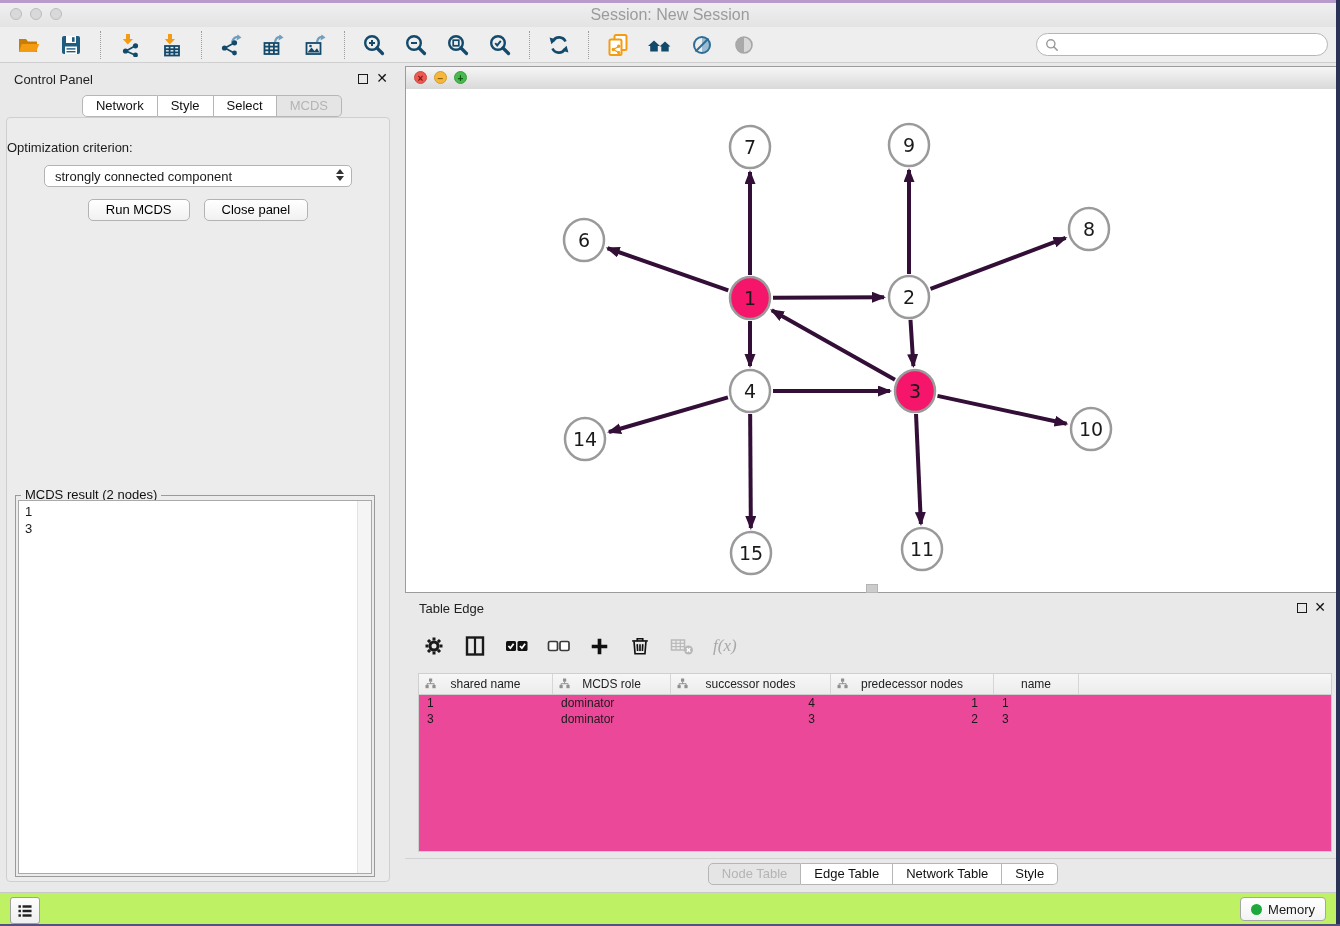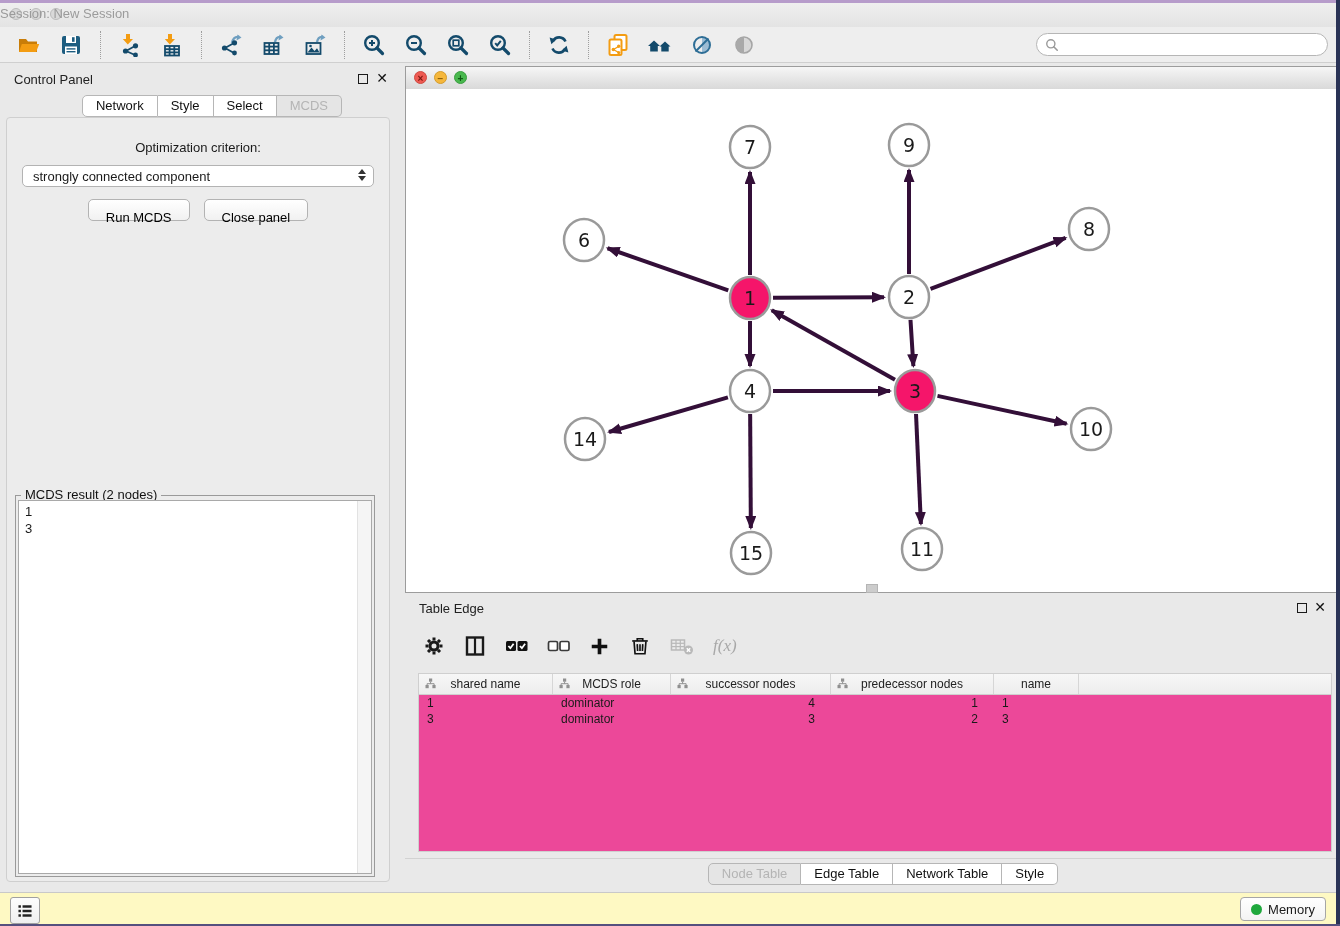--- a/index.html
+++ b/index.html
@@ -5,21 +5,21 @@
   html,body{margin:0;padding:0;}
   body{width:1340px;height:926px;overflow:hidden;background:#e9e9e9;
        font-family:"Liberation Sans","DejaVu Sans",sans-serif;color:#1a1a1a;position:relative;}
   .edge-top{position:absolute;left:0;top:0;width:100%;height:3px;background:#b79ccb;z-index:50;}
   .edge-right{position:absolute;right:0;top:0;width:4px;height:100%;background:#2a3356;z-index:50;}
   .edge-bottom{position:absolute;left:0;bottom:0;width:100%;height:2px;background:#55507e;z-index:50;}
 
   
   .titlebar{position:absolute;left:0;top:0;width:100%;height:27px;background:linear-gradient(#f1f1f1,#e3e3e3);
             border-bottom:1px solid #cdcdcd;}
-  .titlebar .title{position:absolute;left:0;right:0;top:6px;text-align:left;font-size:13px;color:#9b9b9b;}
+  .titlebar .title{position:absolute;left:0;right:0;top:6px;text-align:center;font-size:16px;color:#9b9b9b;}
   .lights{position:absolute;left:10px;top:8px;display:flex;gap:8px;}
   .light{width:12px;height:12px;border-radius:50%;background:#d9d9d9;border:1px solid #bcbcbc;box-sizing:border-box;}
 
   
   .toolbar{position:absolute;left:0;top:27px;width:100%;height:36px;background:#eeeeee;
            border-bottom:1px solid #cfcfcf;display:flex;align-items:center;padding-left:8px;box-sizing:border-box;}
   .tbtn{width:30px;height:30px;display:flex;align-items:center;justify-content:center;margin:0 6px;cursor:default;}
   .tsep{border-left:1px dotted #9e9e9e;height:28px;margin:0 8px;}
   .toolbar-spacer{flex:1;}
   .searchbox{width:292px;height:23px;background:#fff;border:1px solid #b6b6b6;border-radius:12px;
@@ -33,29 +33,29 @@
   .panel-close{position:absolute;top:7px;font-size:14px;font-weight:bold;color:#111;}
   .cp .panel-float{right:32px;} .cp .panel-close{right:12px;}
   .tabbar{position:absolute;left:0;right:0;display:flex;justify-content:center;padding-left:24px;}
   .cp .tabbar{top:32px;}
   .tab{font-size:13px;padding:2px 13px 3px;background:#fff;border:1px solid #b6b6b6;border-left:none;color:#111;}
   .tab:first-child{border-left:1px solid #b6b6b6;border-radius:5px 0 0 5px;}
   .tab:last-child{border-radius:0 5px 5px 0;}
   .tab.selected{background:#e5e5e5;color:#b4b4b4;}
   .cp-box{position:absolute;left:6px;right:10px;top:54px;bottom:11px;background:#ececec;
           border:1px solid #cfcfcf;border-radius:4px;}
-  .opt-label{margin-top:22px;text-align:center;font-size:13px;}
-  .select{width:352px;height:22px;margin:10px auto 0;background:#fff;border:1px solid #b3b3b3;border-radius:5px;
+  .opt-label{margin-top:22px;text-align:left;font-size:13px;}
+  .select{width:308px;height:22px;margin:10px auto 0;background:#fff;border:1px solid #b3b3b3;border-radius:5px;
           position:relative;font-size:13px;line-height:22px;padding-left:10px;box-sizing:border-box;}
   .select .chevrons{position:absolute;right:7px;top:3px;display:flex;flex-direction:column;gap:2px;}
   .select .chevrons i{display:block;width:0;height:0;border-left:4px solid transparent;border-right:4px solid transparent;}
   .select .chevrons i.up{border-bottom:5px solid #333;}
   .select .chevrons i.down{border-top:5px solid #333;}
   .btn-row{margin-top:12px;display:flex;justify-content:center;gap:14px;}
-  .btn{height:22px;padding:8px 17px;font-size:13px;background:linear-gradient(#ffffff,#f1f1f1);
+  .btn{height:22px;padding:0 17px;font-size:13px;background:linear-gradient(#ffffff,#f1f1f1);
        border:1px solid #b3b3b3;border-radius:5px;line-height:20px;}
   .result-group{position:absolute;left:8px;right:14px;top:377px;bottom:4px;border:1px solid #9a9a9a;}
   .result-legend{position:absolute;top:-9px;left:5px;background:#ececec;padding:0 4px;font-size:13px;color:#111;}
   .result-area{position:absolute;left:2px;right:2px;top:4px;bottom:2px;background:#fff;border:1px solid #a9a9a9;}
   .result-text{margin:0;padding:2px 6px;font-family:"Liberation Sans","DejaVu Sans",sans-serif;
                font-size:13px;line-height:17px;white-space:pre;}
   .result-scroll{position:absolute;right:0;top:0;bottom:0;width:13px;background:#f5f5f5;border-left:1px solid #e2e2e2;}
 
   
   .nw{position:absolute;left:405px;top:66px;width:932px;height:527px;border:1px solid #9c9c9c;
@@ -83,21 +83,21 @@
   .thead{display:flex;height:20px;background:linear-gradient(#f7f7f7,#ededed);border-bottom:1px solid #cfcfcf;}
   .th{display:flex;align-items:center;justify-content:center;gap:5px;border-right:1px solid #d6d6d6;
       box-sizing:border-box;color:#222;position:relative;}
   .th .hicon{position:absolute;left:6px;top:4px;}
   .trow{display:flex;height:16px;line-height:16px;}
   .td{box-sizing:border-box;overflow:hidden;white-space:nowrap;}
   .tp-tabs-sep{position:absolute;left:0;right:0;bottom:31px;border-top:1px solid #d2d2d2;}
   .tp-tabs{position:absolute;left:0;right:0;bottom:5px;display:flex;justify-content:center;}
 
   
-  .statusbar{position:absolute;left:0;bottom:0;width:100%;height:33px;background:#fef9c3;border-top:1px solid #c9c9c9;}
+  .statusbar{position:absolute;left:0;bottom:0;width:100%;height:33px;background:#bef264;border-top:1px solid #c9c9c9;}
   .listbtn{position:absolute;left:10px;top:4px;width:28px;height:25px;background:linear-gradient(#fdfdfd,#efefef);
            border:1px solid #a0a0a0;border-radius:3px;display:flex;align-items:center;justify-content:center;}
   .membtn{position:absolute;right:14px;top:4px;height:24px;background:linear-gradient(#ffffff,#f3f3f3);
           border:1px solid #a6a6a6;border-radius:4px;display:flex;align-items:center;gap:6px;
           padding:0 10px;font-size:13px;box-sizing:border-box;}
   .memdot{width:11px;height:11px;border-radius:50%;background:#1fa83c;}
 </style>
 </head>
 <body>
 

